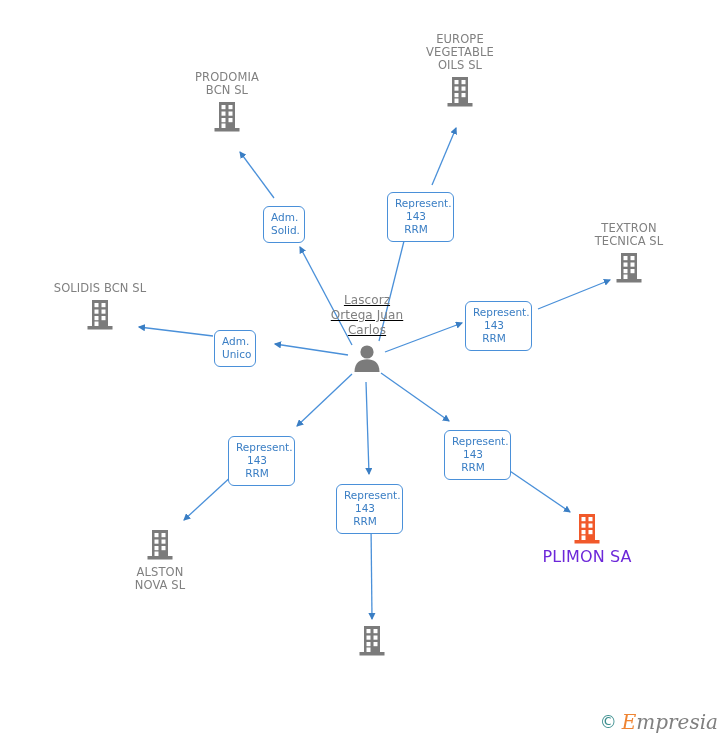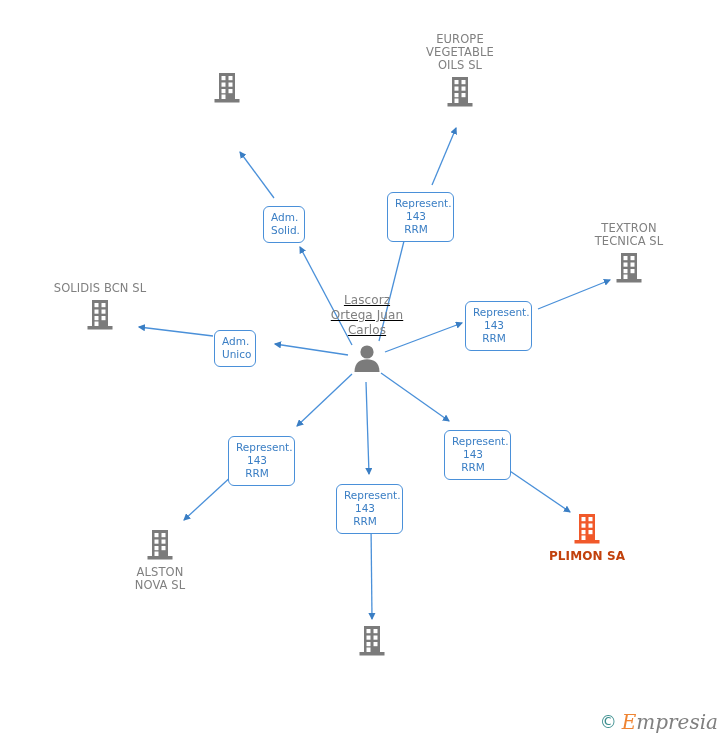--- a/index.html
+++ b/index.html
@@ -45,23 +45,23 @@
     font-size: 11.5px;
     line-height: 13px;
     color: #808080;
     letter-spacing: 0.1px;
     white-space: pre-line;
   }
   .node.label-above .node-label { margin-bottom: 3px; }
   .node.label-below .node-label { margin-top: 4px; }
 
   .node.highlight .node-label {
-    color: #c2410c;
-    font-weight: bold;
-    font-size: 12px;
+    color: #6d28d9;
+    font-weight: normal;
+    font-size: 16px;
   }
 
   
   .person-node {
     position: absolute;
     width: 140px;
     margin-left: -70px;
     text-align: center;
     z-index: 3;
   }
@@ -143,20 +143,22 @@
 
       <path d="M 366 382 L 369 474"></path>
       <path d="M 371 524 L 372 619"></path>
 
       <path d="M 381 373 L 449 421"></path>
       <path d="M 507 469 L 570 512"></path>
     </g>
   </svg>
 
   <div class="node label-above" style="left:227px; top:71px;">
+    <span class="node-label">PRODOMIA
+BCN SL</span>
     <svg class="ico" width="28" height="34" viewBox="0 0 28 34" xmlns="http://www.w3.org/2000/svg">
       <g fill="#7b7b7b">
         <rect x="6" y="2" width="16" height="26"></rect>
         <rect x="1.5" y="28" width="25" height="3.5"></rect>
       </g>
       <g fill="#ffffff">
         <rect x="8.5" y="5" width="4" height="4.2"></rect>
         <rect x="15.5" y="5" width="4" height="4.2"></rect>
         <rect x="8.5" y="11.5" width="4" height="4.2"></rect>
         <rect x="15.5" y="11.5" width="4" height="4.2"></rect>

